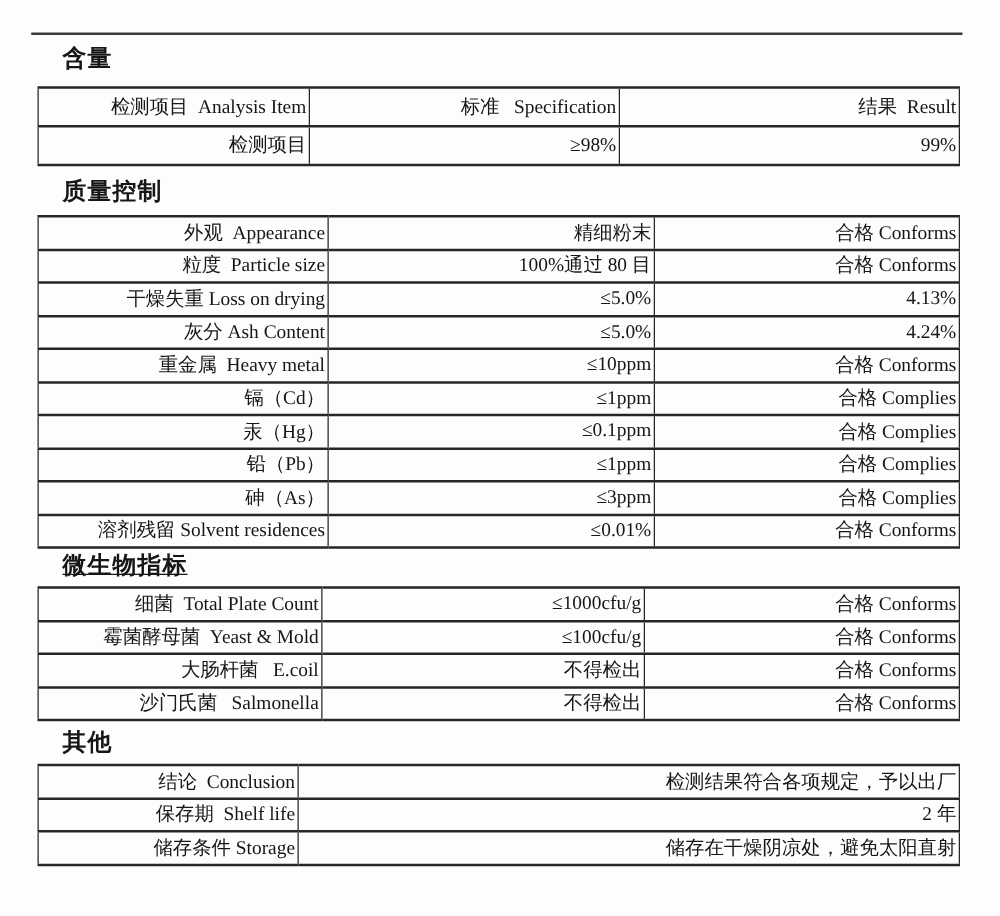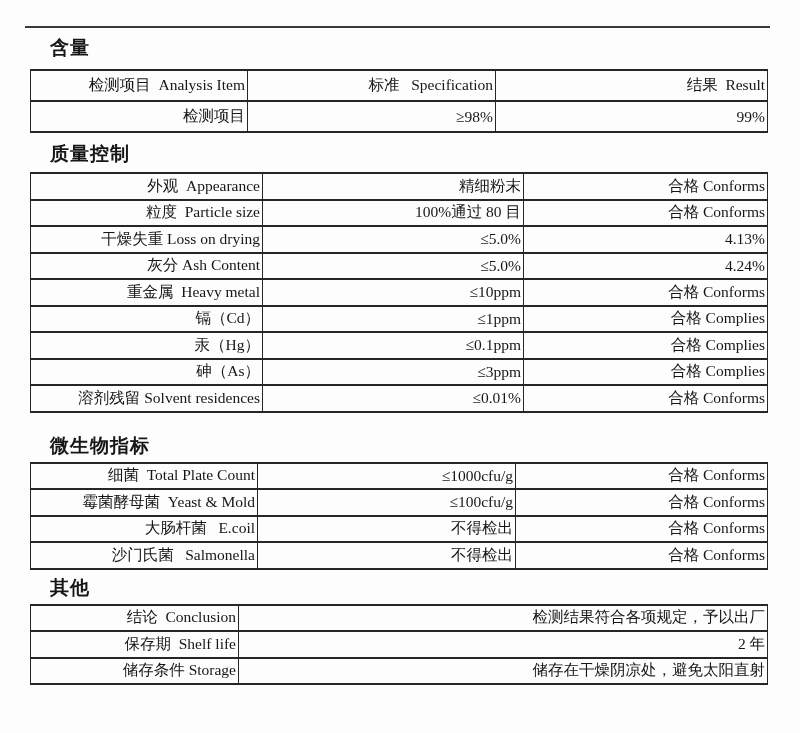--- a/index.html
+++ b/index.html
@@ -17,21 +17,21 @@
   }
   h2.sec {
     margin: 0 0 0 50px;
     font-size: 19px;
     font-weight: bold;
     line-height: 23px;
     letter-spacing: 1px;
   }
   #h-content { margin-top: 8px; }
   #h-quality { margin-top: 9px; }
-  #h-micro   { margin-top: 21px; }
+  #h-micro   { margin-top: 2px; text-decoration: underline; }
   #h-other   { margin-top: 6px; }
   table {
     border-collapse: collapse;
     margin-left: 30px;
     table-layout: fixed;
     width: 737px;
   }
   #t-content { margin-top: 10px; }
   #t-quality { margin-top: 7px; }
   #t-micro   { margin-top: 5px; }
@@ -120,20 +120,25 @@
         <td>镉（Cd）</td>
         <td>≤1ppm</td>
         <td>合格 Complies</td>
       </tr>
       <tr>
         <td>汞（Hg）</td>
         <td>≤0.1ppm</td>
         <td>合格 Complies</td>
       </tr>
       <tr>
+        <td>铅（Pb）</td>
+        <td>≤1ppm</td>
+        <td>合格 Complies</td>
+      </tr>
+      <tr>
         <td>砷（As）</td>
         <td>≤3ppm</td>
         <td>合格 Complies</td>
       </tr>
       <tr>
         <td>溶剂残留 Solvent residences</td>
         <td>≤0.01%</td>
         <td>合格 Conforms</td>
       </tr>
     </tbody>

